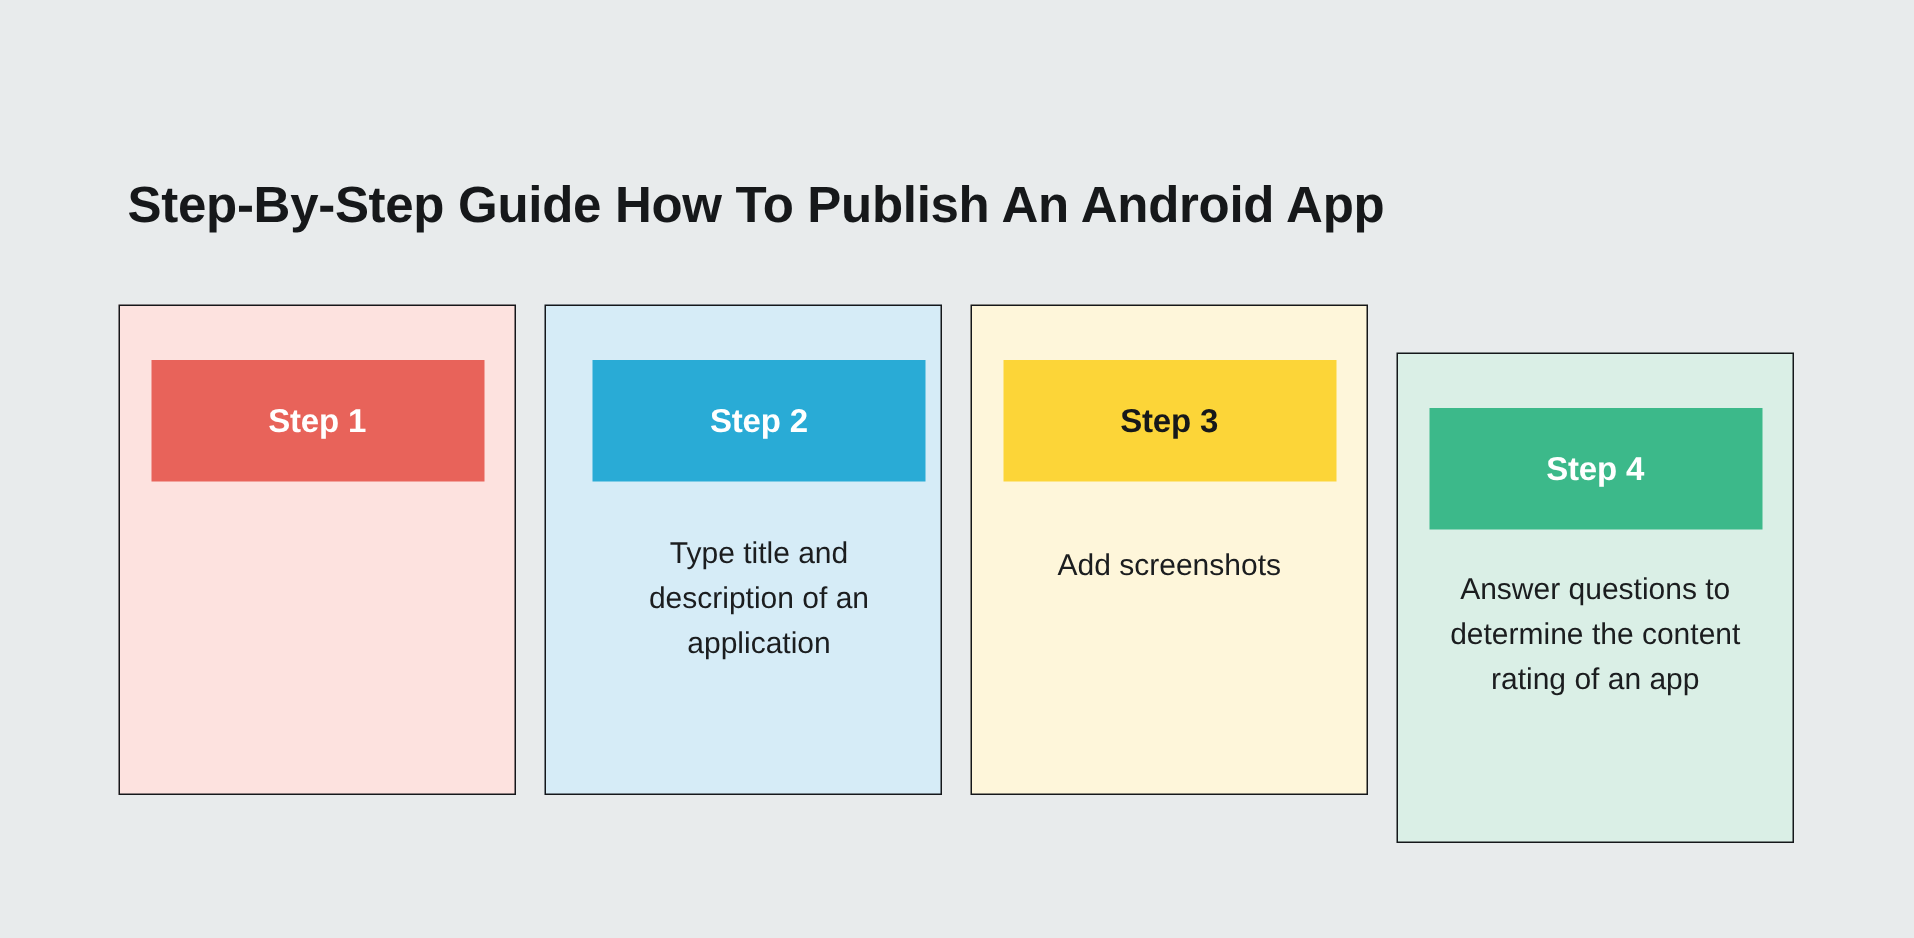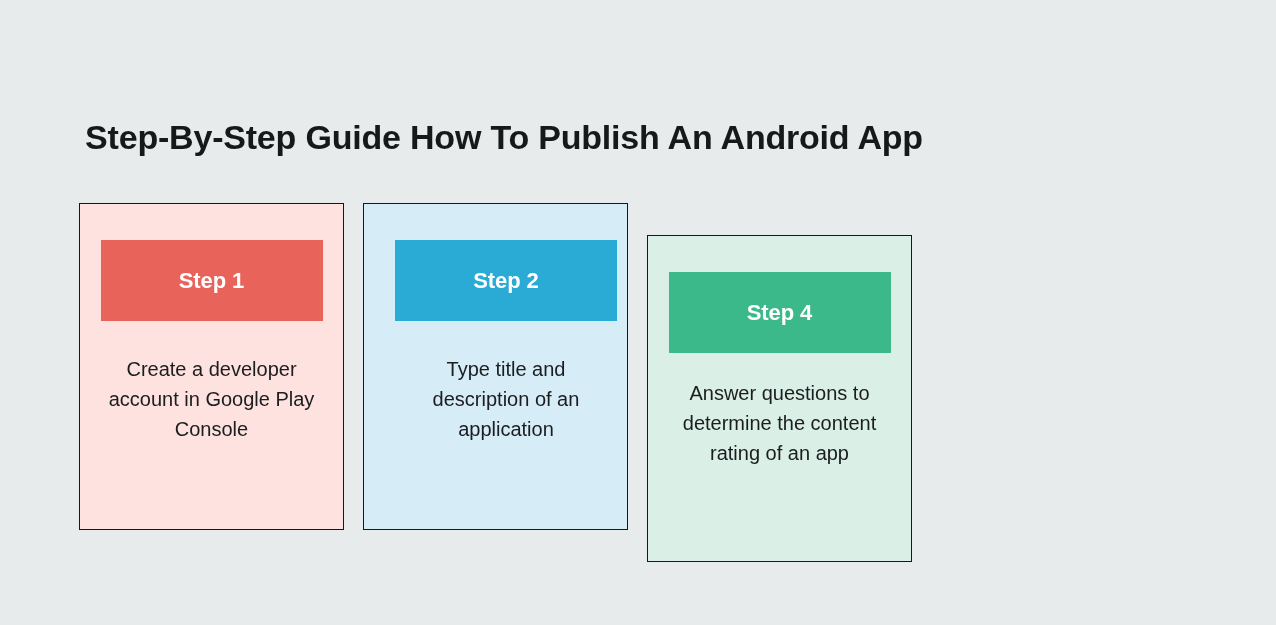--- a/index.html
+++ b/index.html
@@ -99,30 +99,35 @@
 <div class="page">
 
   <h1 class="page-title">Step-By-Step Guide How To Publish An Android App</h1>
 
   <div class="cards">
 
     <div class="card card-1">
       <div class="step-banner banner-1">
         <span class="step-label label-light">Step 1</span>
       </div>
-      <div class="card-desc">Create a developer account in Google Play Console</div>
     </div>
 
     <div class="card card-2">
       <div class="step-banner banner-2">
         <span class="step-label label-light">Step 2</span>
       </div>
       <div class="card-desc">Type title and description of an application</div>
     </div>
 
+    <div class="card card-3">
+      <div class="step-banner banner-3">
+        <span class="step-label label-dark">Step 3</span>
+      </div>
+      <div class="card-desc">Add screenshots</div>
+    </div>
 
     <div class="card card-4">
       <div class="step-banner banner-4">
         <span class="step-label label-light">Step 4</span>
       </div>
       <div class="card-desc">Answer questions to determine the content rating of an app</div>
     </div>
 
   </div>
 </div>

